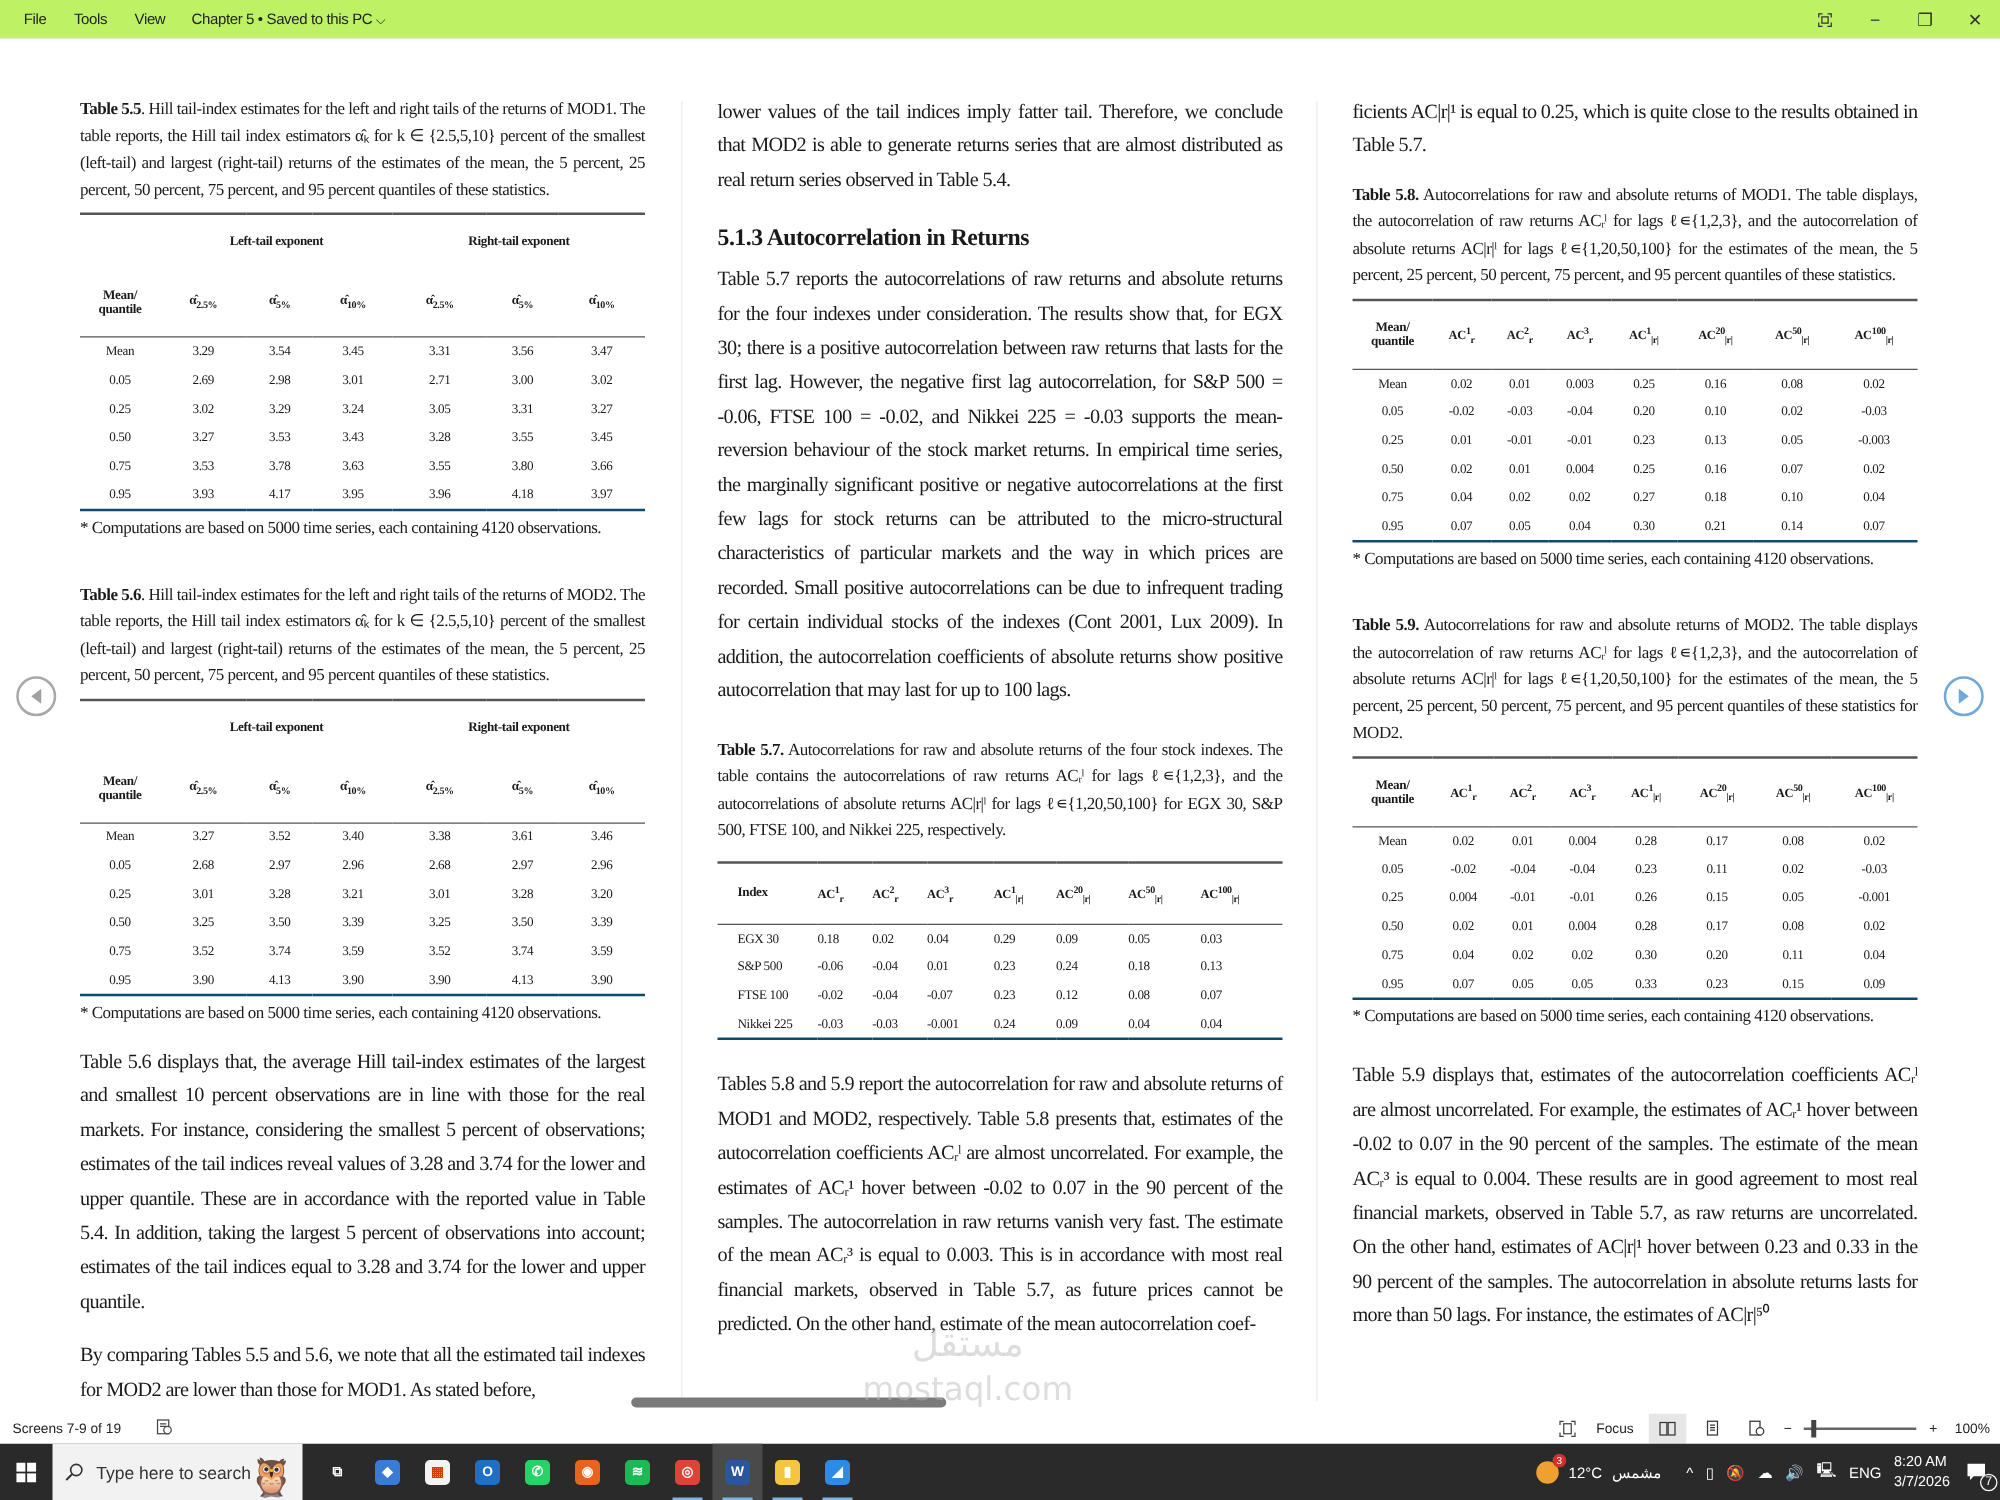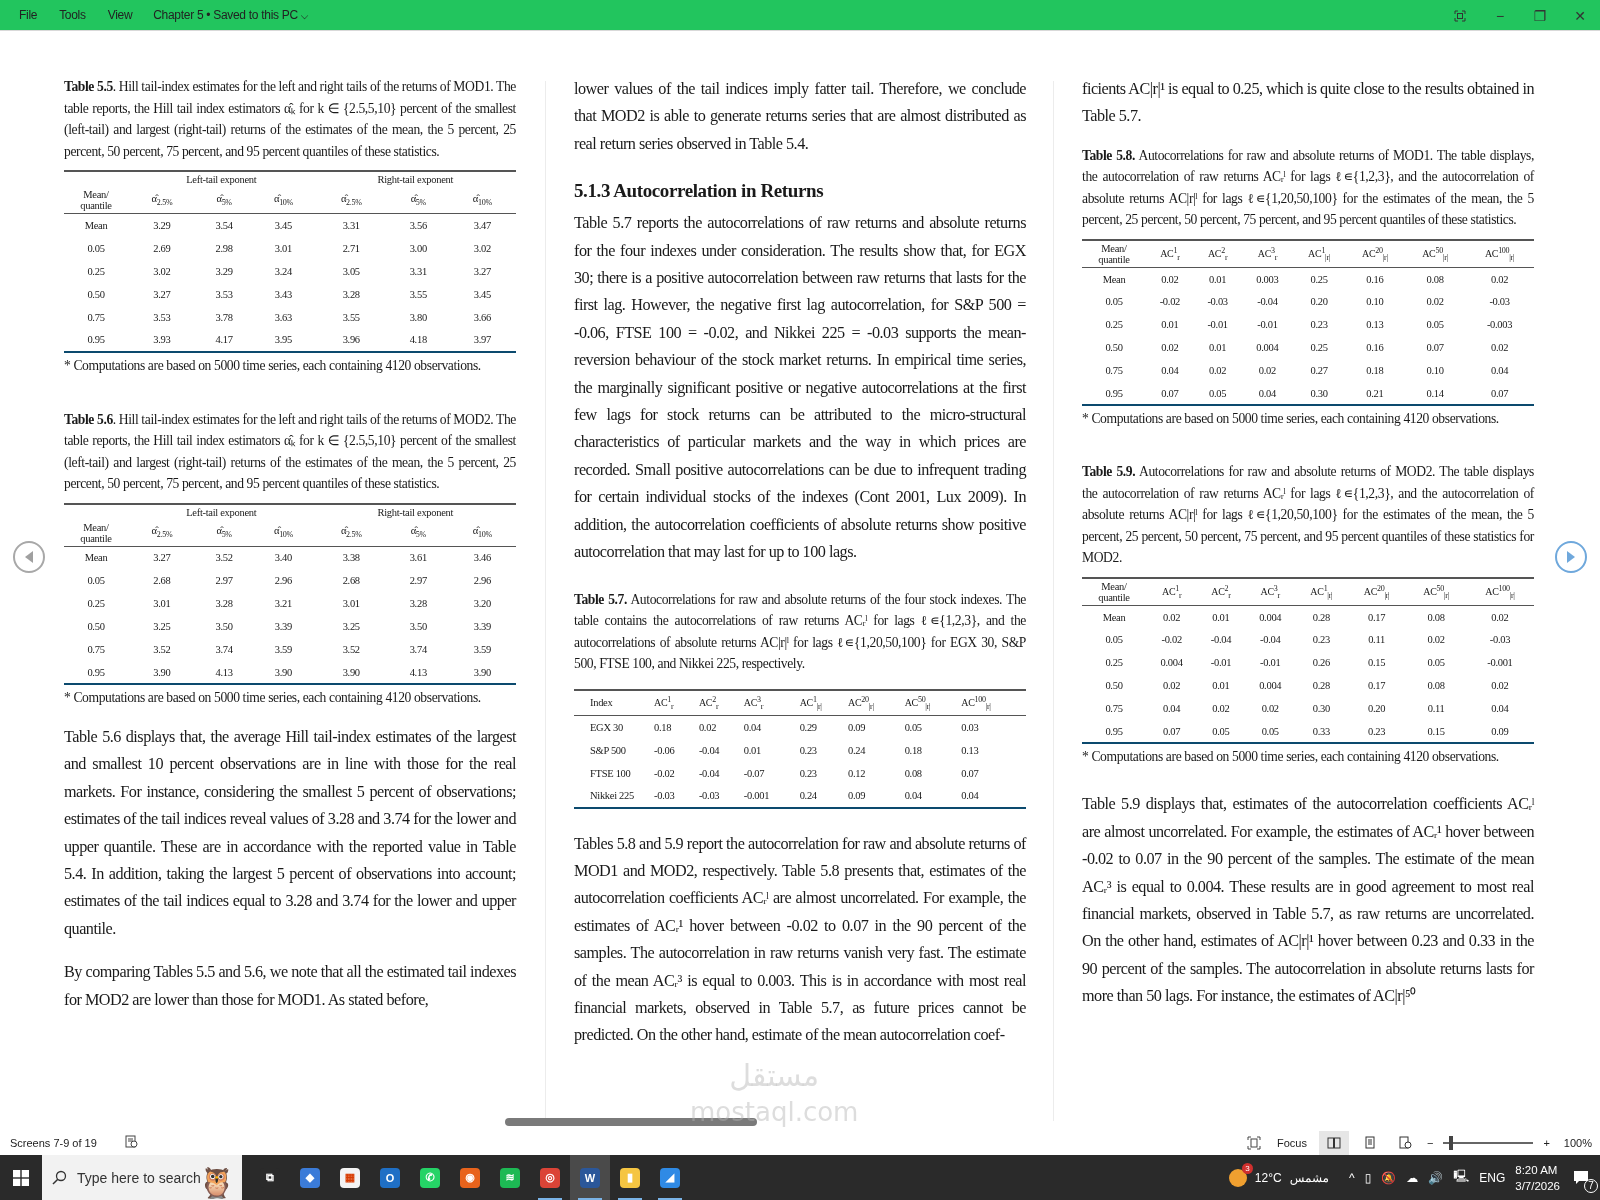--- a/index.html
+++ b/index.html
@@ -1,20 +1,20 @@
 <!DOCTYPE html>
 <html><head>
 <meta charset="utf-8">
 <style>
   * { box-sizing: border-box; margin: 0; padding: 0; }
   html, body { width: 1600px; height: 1200px; overflow: hidden; background: #ffffff; }
   body { font-family: "Liberation Serif", serif; color: #1a1a1a; position: relative; }
 
   
-  .titlebar { position: absolute; left: 0; top: 0; width: 1600px; height: 31px; background: #22c55e; border-bottom: 1px solid #d9d9d9; display: flex; align-items: center; font-family: "Liberation Sans", sans-serif; font-size: 12px; color: #222; }
+  .titlebar { position: absolute; left: 0; top: 0; width: 1600px; height: 31px; background: #bef264; border-bottom: 1px solid #d9d9d9; display: flex; align-items: center; font-family: "Liberation Sans", sans-serif; font-size: 12px; color: #222; }
   .menu-item { padding: 0 11px; cursor: default; letter-spacing: -0.3px; }
   .menu-item:first-child { margin-left: 8px; }
   .doc-title { margin-left: 10px; letter-spacing: -0.3px; }
   .doc-title .chev { margin-left: 3px; font-size: 10px; }
   .win-ctrls { position: absolute; right: 0; top: 0; height: 31px; display: flex; align-items: center; }
   .win-btn { width: 40px; height: 31px; display: flex; align-items: center; justify-content: center; font-size: 14px; color: #333; }
 
   
   .page-area { position: absolute; left: 0; top: 31px; width: 1600px; height: 1065px; background: #fff; }
   .col { position: absolute; top: 45px; width: 452px; }
@@ -24,21 +24,21 @@
   .col-divider { position: absolute; top: 50px; width: 1px; height: 1040px; background: #ececec; }
 
   .caption { font-size: 13.6px; line-height: 21.5px; text-align: justify; letter-spacing: -0.4px; }
   .caption b { font-weight: bold; }
   .para { font-size: 16.2px; line-height: 27.4px; text-align: justify; letter-spacing: -0.5px; }
   .heading { font-size: 19px; font-weight: bold; margin: 22px 0 8px 0; letter-spacing: -0.4px; }
   .note { font-size: 13.6px; letter-spacing: -0.4px; margin-top: 5px; }
 
   table.data { width: 100%; border-collapse: collapse; font-size: 10.5px; margin-top: 8px; letter-spacing: -0.3px; }
   table.data thead tr.top th { border-top: 2px solid #555; }
-  table.data th { font-weight: normal; padding: 2px 0; text-align: center; }
+  table.data th { font-weight: bold; padding: 16px 0; text-align: center; }
   table.data thead tr.last th { border-bottom: 1.5px solid #555; }
   table.data td { text-align: center; height: 23px; }
   table.data tbody tr:last-child td { border-bottom: 2px solid #0c4a6e; }
   table.data td.first, table.data th.first { width: 64px; }
   table.ac td.first { text-align: left; padding-left: 16px; width: 80px; }
   table.ac td { text-align: left; }
   table.ac th { text-align: left; }
   sub, sup { font-size: 8px; }
   .ac-h { font-size: 10px; }
 

